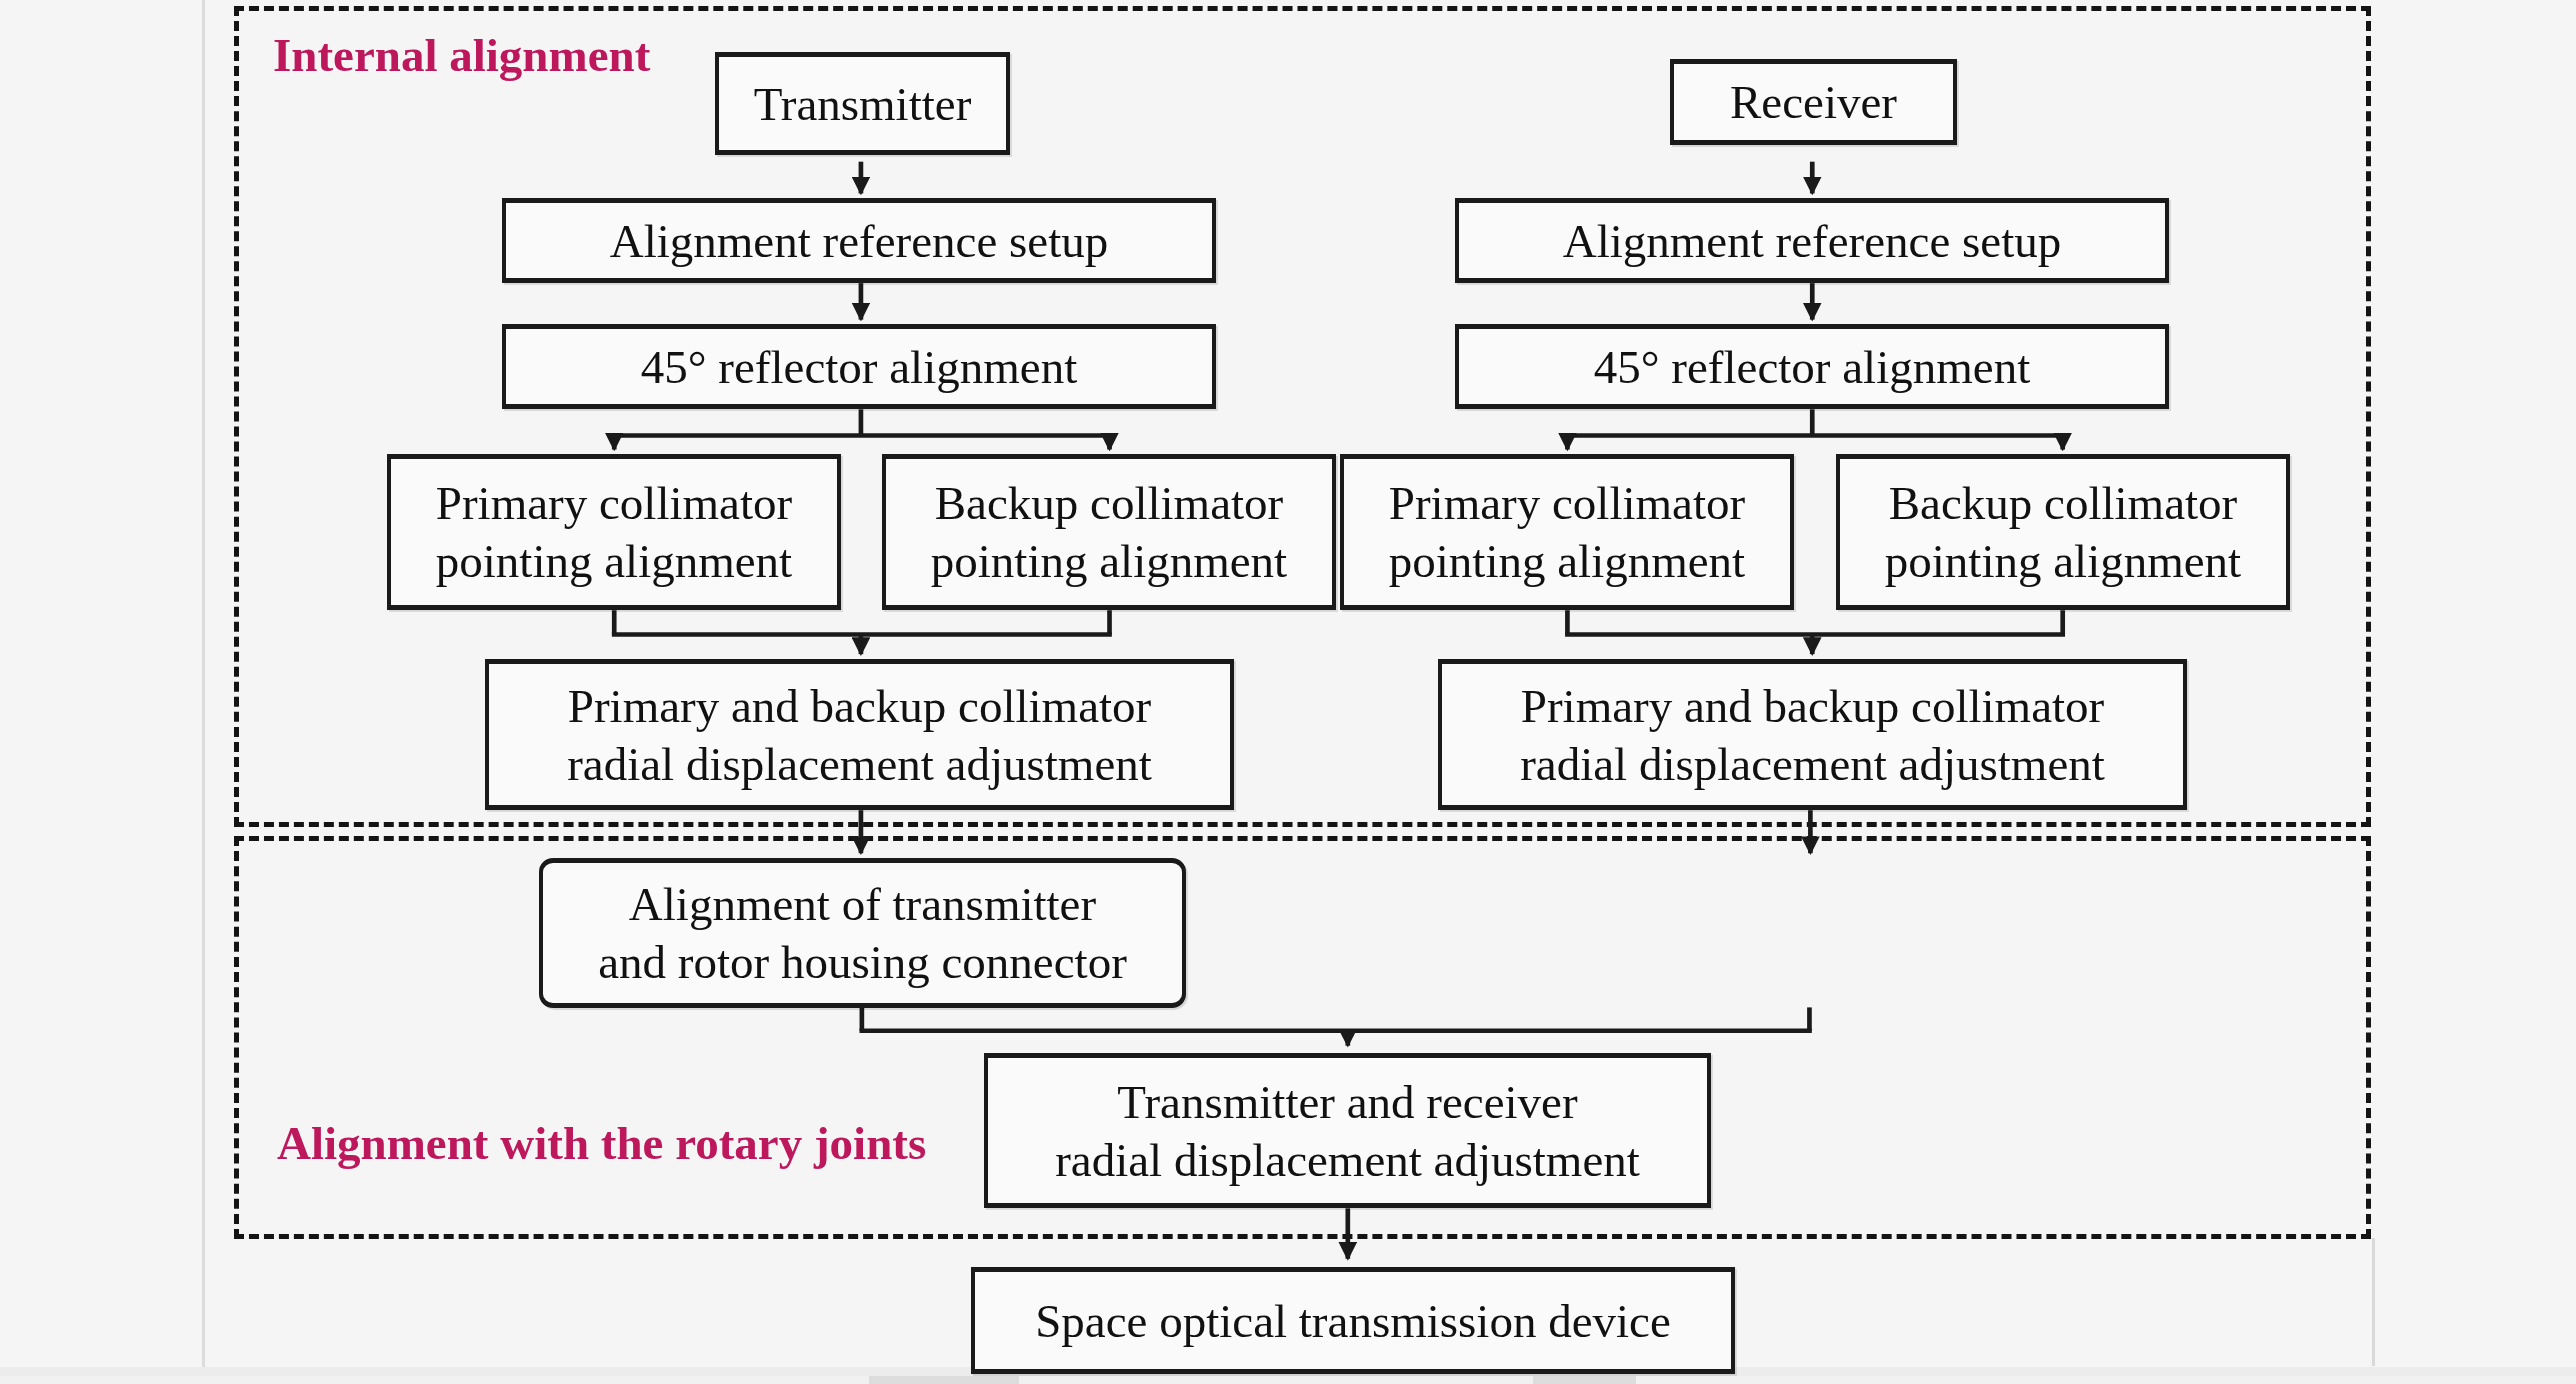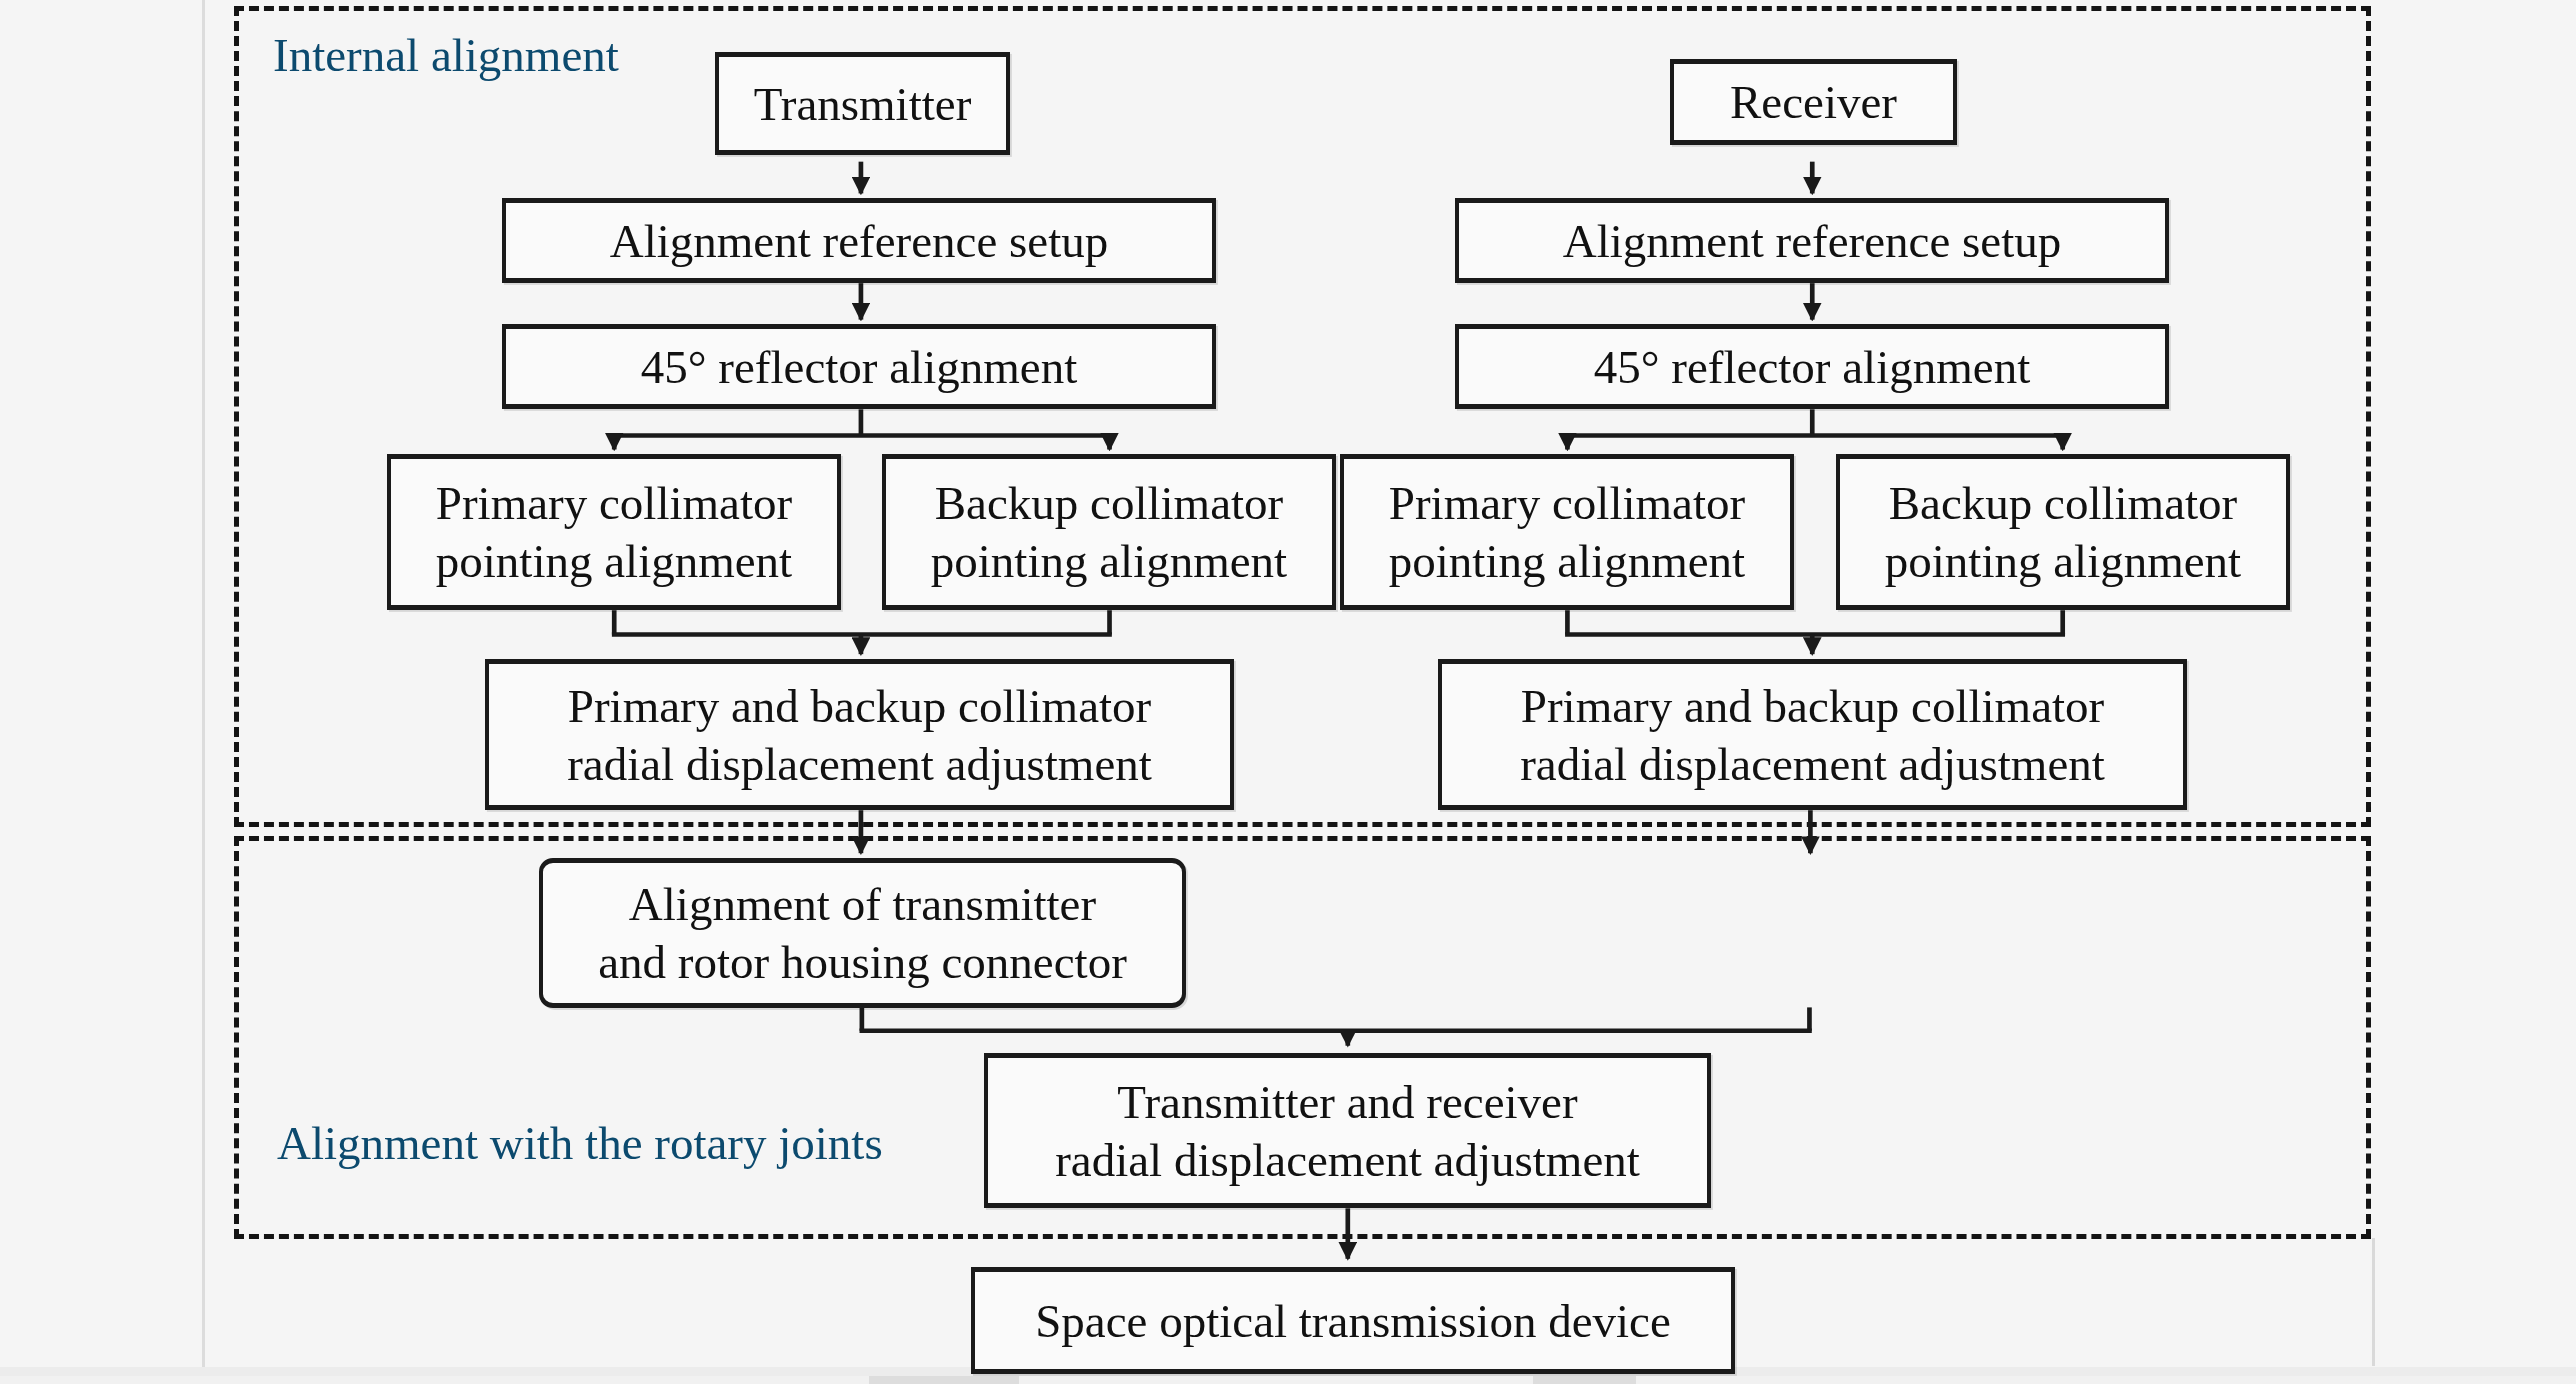--- a/index.html
+++ b/index.html
@@ -37,21 +37,22 @@
     position: absolute;
     border: 5.6px dashed #141414;
     background: transparent;
     box-sizing: border-box;
   }
   .section-label {
     position: absolute;
     font-size: 47px;
     line-height: 54px;
     white-space: nowrap;
-    color: #0c4a6e;
+    color: #be185d;
+    font-weight: bold;
   }
   
   .node {
     position: absolute;
     box-sizing: border-box;
     border: 4.7px solid #1a1a1a;
     border-top-width: 5.6px;
     border-bottom-width: 5.6px;
     background: #fafafa;
     display: flex;

